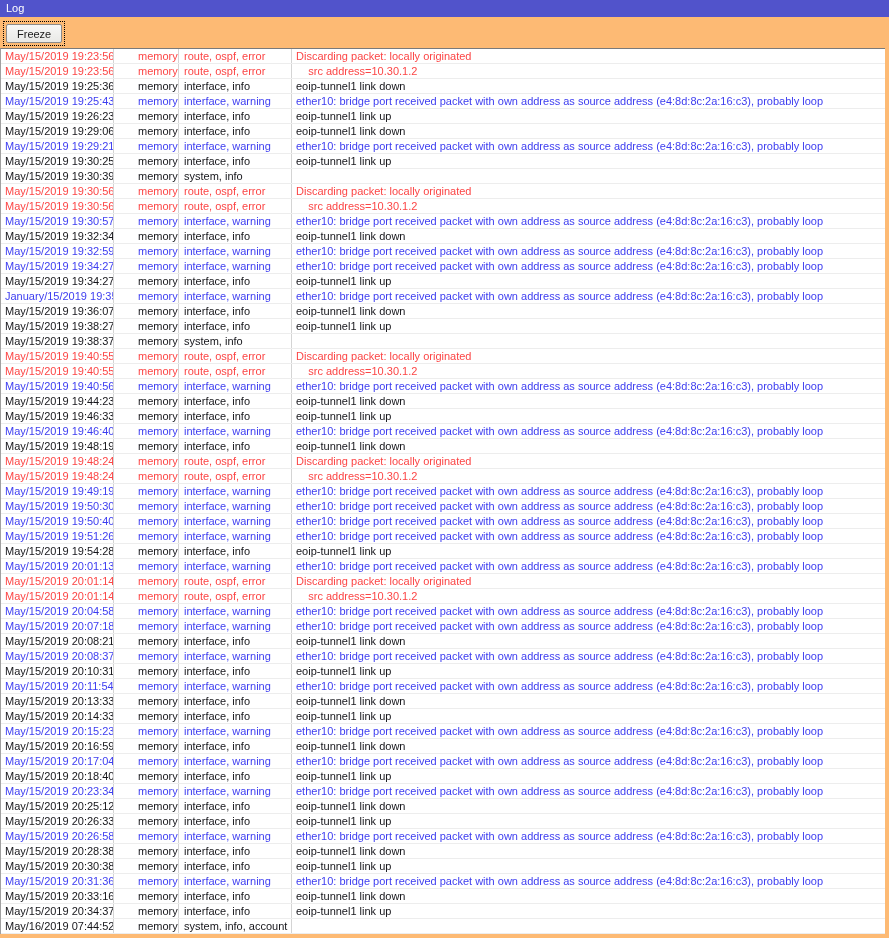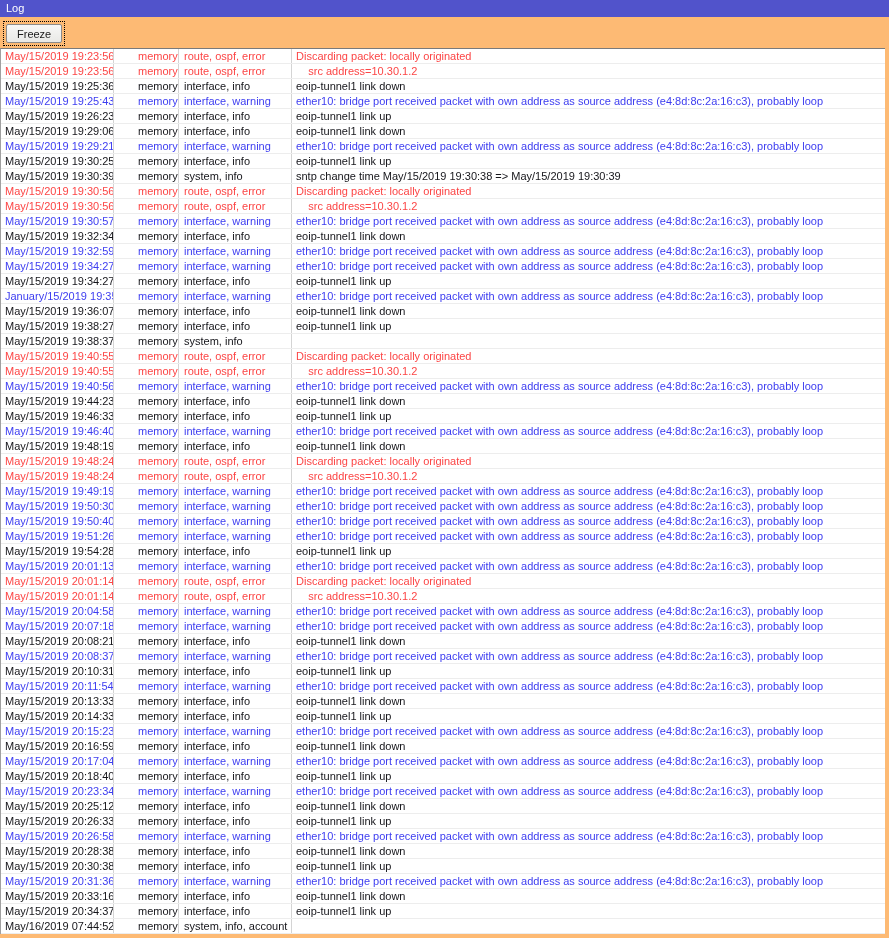--- a/index.html
+++ b/index.html
@@ -142,21 +142,20 @@
     <div class="cell c-time">May/15/2019 19:30:25</div>
     <div class="cell c-buffer">memory</div>
     <div class="cell c-topics">interface, info</div>
     <div class="cell c-message">eoip-tunnel1 link up</div>
   </div>
 
   <div class="row info">
     <div class="cell c-time">May/15/2019 19:30:39</div>
     <div class="cell c-buffer">memory</div>
     <div class="cell c-topics">system, info</div>
-    <div class="cell c-message">sntp change time May/15/2019 19:30:38 =&gt; May/15/2019 19:30:39</div>
   </div>
 
   <div class="row error">
     <div class="cell c-time">May/15/2019 19:30:56</div>
     <div class="cell c-buffer">memory</div>
     <div class="cell c-topics">route, ospf, error</div>
     <div class="cell c-message">Discarding packet: locally originated</div>
   </div>
 
   <div class="row error">

